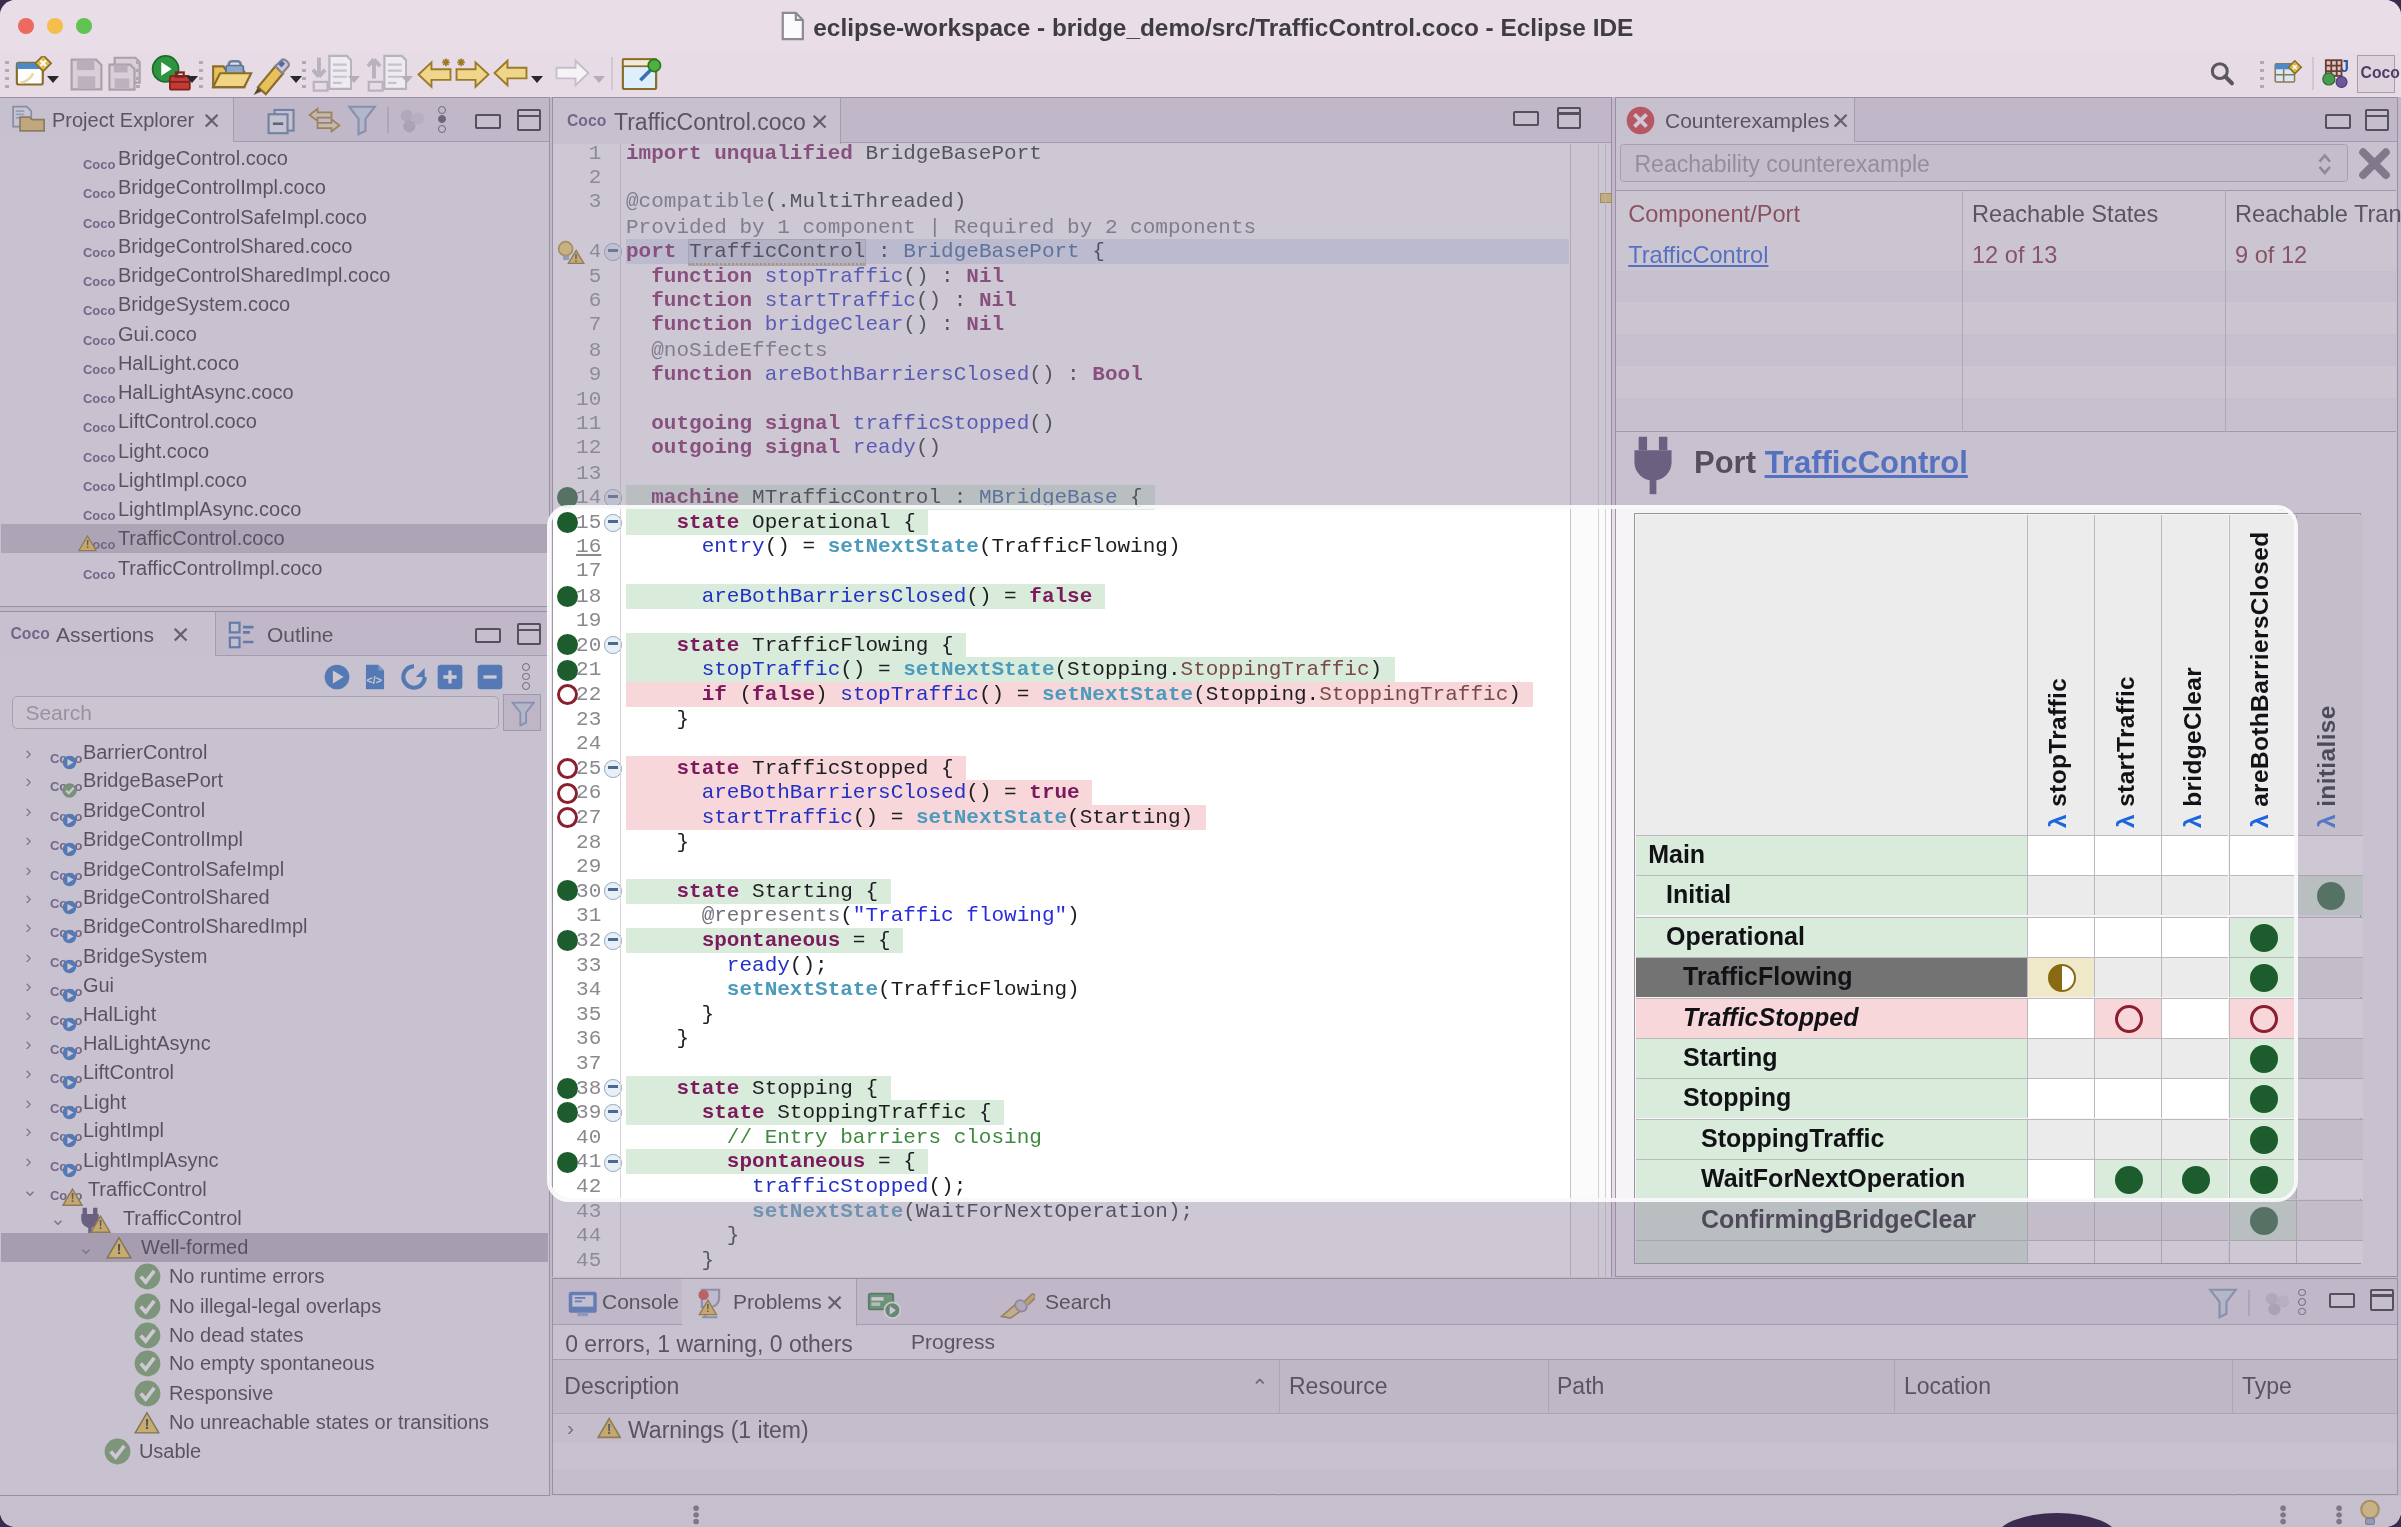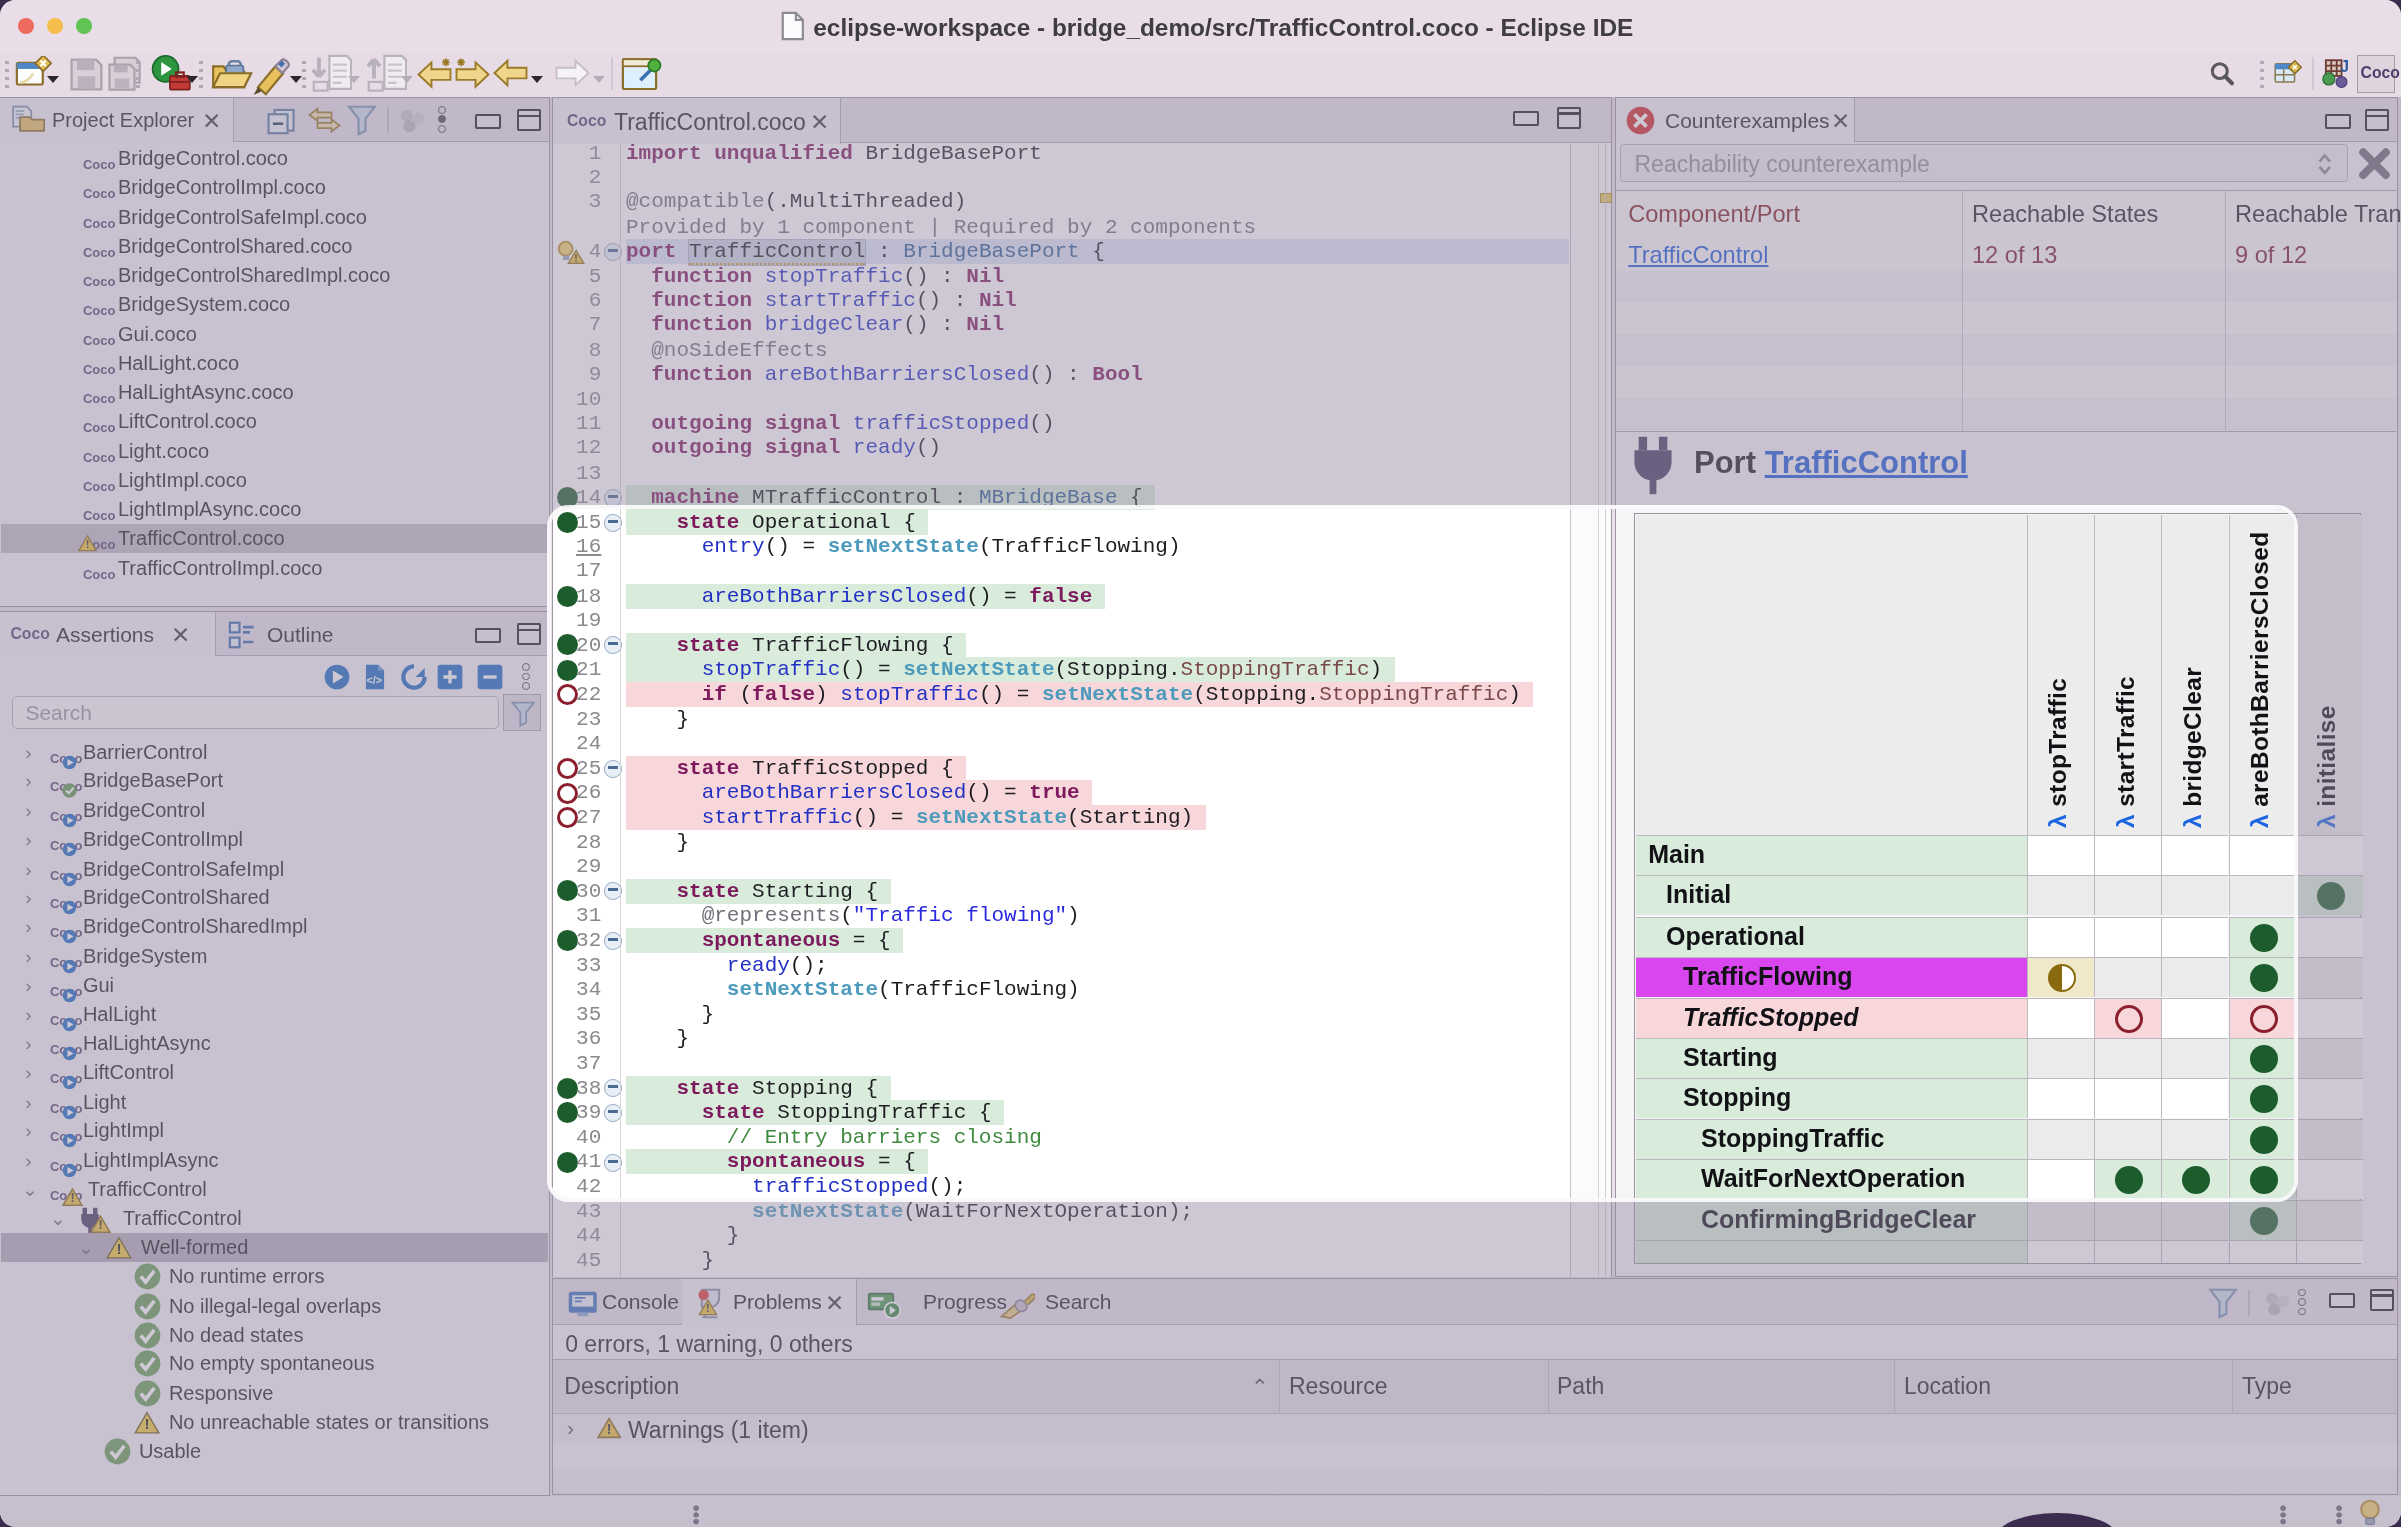--- a/index.html
+++ b/index.html
@@ -810,21 +810,21 @@
 <div class="abs" style="left:20px;top:819px;width:391px;height:40px;background:#d9ecdb;border-top:0.9px solid #bbb8bf;">
         <span style="position:absolute;left:30px;top:4.4px;font-size:25px;font-weight:bold;color:#111116;">Operational</span>
       </div>
 <div class="mcell" style="left:411px;top:819px;width:67px;height:40px;background:#ffffff;"></div>
 <div class="mcell" style="left:478px;top:819px;width:67px;height:40px;background:#ffffff;"></div>
 <div class="mcell" style="left:545px;top:819px;width:67px;height:40px;background:#ffffff;"></div>
 <div class="mcell" style="left:613px;top:819px;width:67px;height:40px;background:#d9ecdb;">
         <div class="mdotG" style="left:19.6px;top:6.1px;"></div>
       </div>
 <div class="mcell" style="left:680px;top:819px;width:67px;height:40px;background:#ffffff;"></div>
-<div class="abs" style="left:20px;top:859px;width:391px;height:40px;background:#d946ef;border-top:0.9px solid #bbb8bf;">
+<div class="abs" style="left:20px;top:859px;width:391px;height:40px;background:#737373;border-top:0.9px solid #bbb8bf;">
         <span style="position:absolute;left:47px;top:4.4px;font-size:25px;font-weight:bold;color:#111116;">TrafficFlowing</span>
       </div>
 <div class="mcell" style="left:411px;top:859px;width:67px;height:40px;background:#efe9c9;">
         <div class="abs" style="left:19.6px;top:6.1px;width:28px;height:28px;border-radius:50%;background:linear-gradient(90deg,#8a6a10 50%,#ffffff 50%);border:2.6px solid #8a6a10;"></div>
       </div>
 <div class="mcell" style="left:478px;top:859px;width:67px;height:40px;background:#ebebeb;"></div>
 <div class="mcell" style="left:545px;top:859px;width:67px;height:40px;background:#ebebeb;"></div>
 <div class="mcell" style="left:613px;top:859px;width:67px;height:40px;background:#d9ecdb;">
         <div class="mdotG" style="left:19.6px;top:6.1px;"></div>
       </div>
@@ -922,21 +922,21 @@
       </svg>
 <div class="tabtxt" style="left:180px;">Problems</div>
 <div class="xbtn" style="left:272px;top:11.3px;">✕</div>
 <svg class="abs" style="left:314px;top:10.5px" width="35" height="30" viewBox="0 0 40 34">
         <rect x="2" y="4" width="28" height="18" rx="2" fill="#4a9a50" stroke="#2a6a34" stroke-width="2"></rect>
         <rect x="5" y="8" width="14" height="4" fill="#fff"></rect>
         <rect x="5" y="14" width="10" height="4" fill="#cfe8d0"></rect>
         <circle cx="29" cy="23" r="9" fill="#3a8a42" stroke="#fff" stroke-width="2"></circle>
         <path d="M26 18 l7 5 -7 5 z" fill="#fff"></path>
       </svg>
-<div class="tabtxt" style="left:370px;">Progress</div>
+<div class="tabtxt" style="left:358px;margin-top:40px;">Progress</div>
 <svg class="abs" style="left:447px;top:10.5px" width="35" height="30" viewBox="0 0 40 34">
         <path d="M2 30 l16 -14 8 6 -14 10 z" fill="#e8cc80" stroke="#9c7b28" stroke-width="2"></path>
         <ellipse cx="24" cy="18" rx="7" ry="6" fill="#c8c0cc" stroke="#8a8494" stroke-width="2" transform="rotate(40 24 18)"></ellipse>
         <path d="M28 13 l8 -8 c2 -2 6 2 4 4 l-8 8" fill="#d8b84e" stroke="#9c7b28" stroke-width="2"></path>
       </svg>
 <div class="tabtxt" style="left:492px;">Search</div>
 <svg class="abs" style="left:1655px;top:8.7px" width="30" height="31" viewBox="0 0 34 36">
         <path d="M2 2 h30 l-11 14 v14 l-8 4 v-18 z" fill="#cfdded" stroke="#7a94b5" stroke-width="2.5"></path>
       </svg>
 <div class="abs" style="left:1695px;top:10.5px;width:1.7px;height:26px;background:#c5bfc9;"></div>

